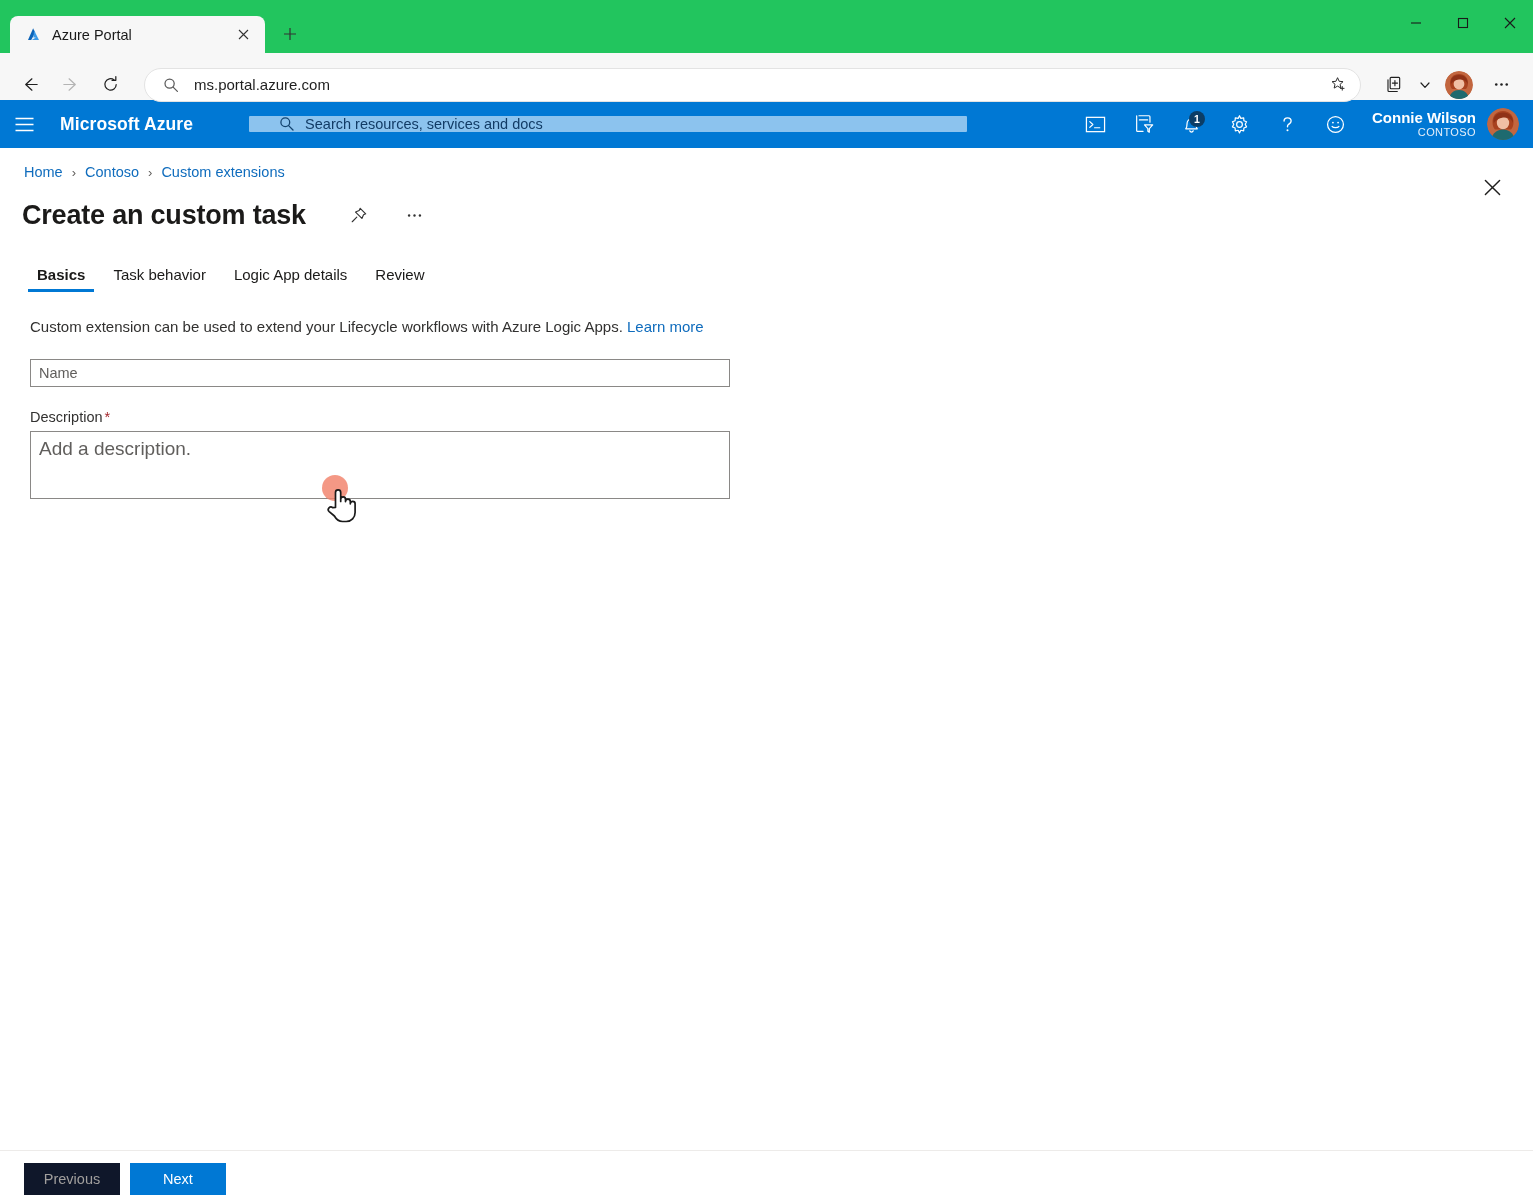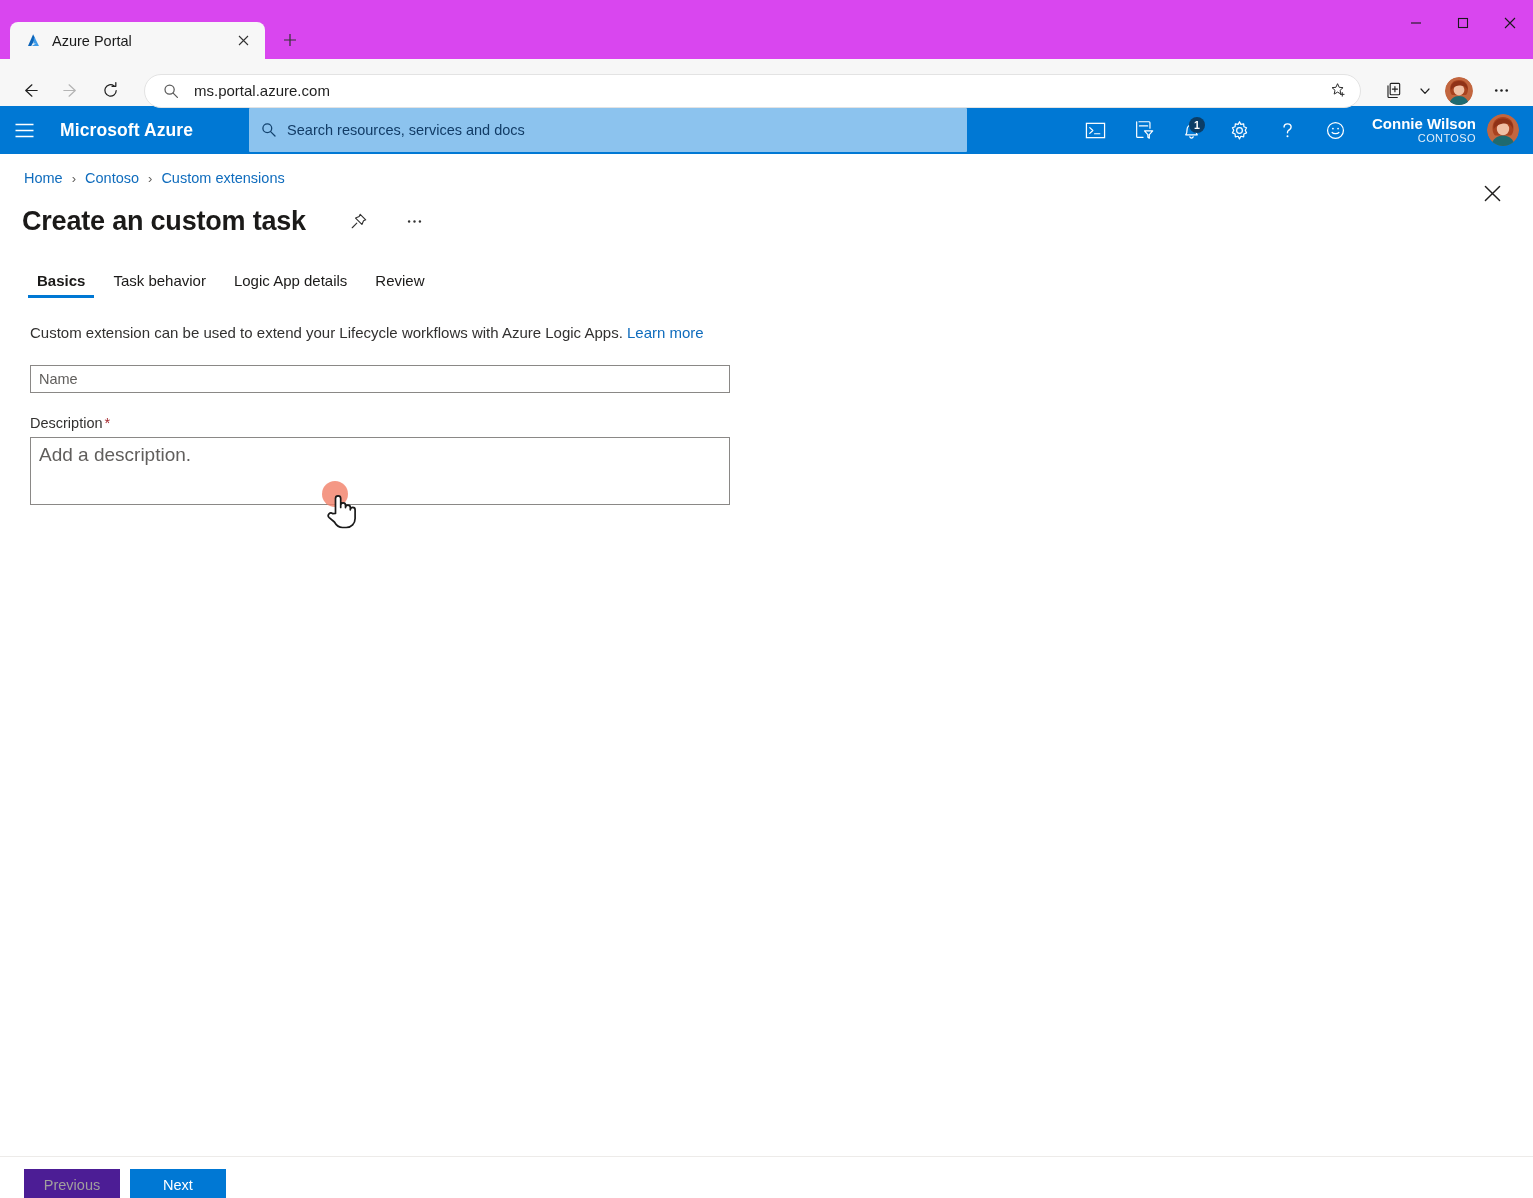--- a/index.html
+++ b/index.html
@@ -5,22 +5,22 @@
   * { box-sizing: border-box; margin: 0; padding: 0; }
   html, body {
     width: 1533px; height: 1198px;
     font-family: "Liberation Sans", sans-serif;
     overflow: hidden;
     background: #ffffff;
   }
 
   
   .browser-titlebar {
-    height: 59px;
-    background: #d946ef;
+    height: 53px;
+    background: #22c55e;
     display: flex;
     align-items: flex-end;
     position: relative;
   }
   .tab-strip { display: flex; align-items: flex-end; padding-left: 10px; }
   .tab {
     width: 255px; height: 37px;
     background: #f7f7f7;
     border-radius: 8px 8px 0 0;
     display: flex; align-items: center;
@@ -112,25 +112,25 @@
     display: flex; align-items: center; justify-content: center;
   }
   .azure-brand {
     font-size: 17.5px;
     font-weight: 600;
     margin-left: 12px;
     letter-spacing: 0.1px;
     white-space: nowrap;
   }
   .azure-search {
-    width: 718px; height: 44px;
+    width: 718px; height: 16px;
     background: #8cc3ee;
     margin-left: 56px;
     display: flex; align-items: center;
-    padding: 0 10px;
+    padding: 0 28px;
     border-radius: 1px;
   }
   .azure-search-icon { width: 20px; height: 20px; display:flex; align-items:center; justify-content:center; color:#0a4b82; flex:0 0 20px;}
   .azure-search-text {
     font-size: 14.5px; color: #123c66;
     margin-left: 8px;
   }
   .azure-icons {
     margin-left: auto;
     display: flex; align-items: center;
@@ -272,21 +272,21 @@
   }
   .btn {
     height: 32px;
     min-width: 96px;
     font-size: 14.5px;
     border: none;
     font-family: "Liberation Sans", sans-serif;
     display: flex; align-items: center; justify-content: center;
     padding: 0 16px;
   }
-  .btn-secondary { background: #4c1d95; color: #a19f9d; }
+  .btn-secondary { background: #0f172a; color: #a19f9d; }
   .btn-primary { background: #0078d4; color: #ffffff; }
 
   
   .click-halo {
     position: absolute;
     width: 26px; height: 26px;
     border-radius: 50%;
     background: #f2816a;
     opacity: 0.82;
     pointer-events: none;

